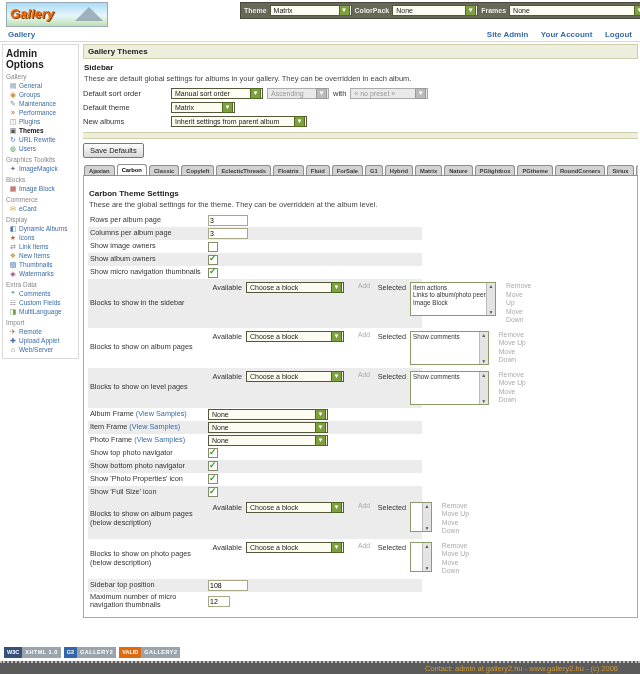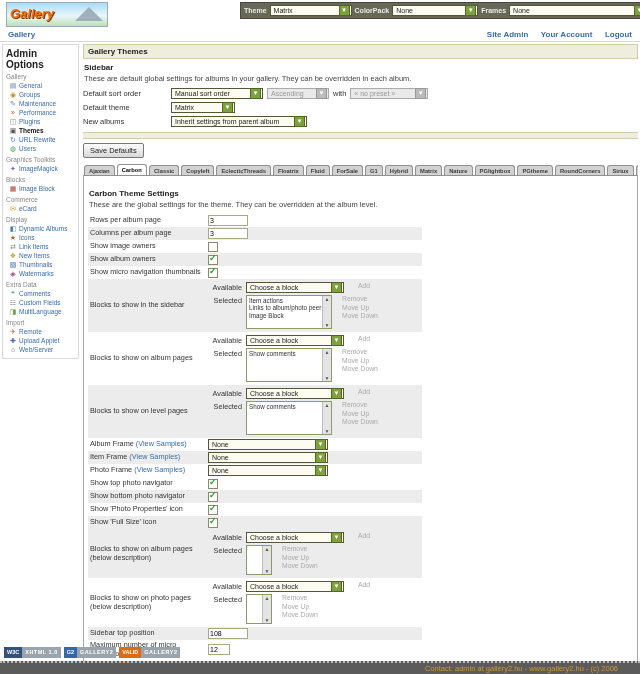--- a/index.html
+++ b/index.html
@@ -59,21 +59,21 @@
   
   .trow{display:flex;align-items:center;min-height:11px;font-size:7.3px;width:334px;padding:1px 0}
   .trow.alt,.blockrow.alt{background:#ececec}
   .tl{width:118px;flex:0 0 auto;padding-left:2px;line-height:8.5px}
   .tinput{border:1px solid #a8a884;height:9px;font-size:7px;padding:0 1px;background:#fff;
           font-family:"Liberation Sans",sans-serif;box-sizing:content-box}
   .num{width:36px}
   .cb{width:8px;height:8px;border:1px solid #8a8a6a;background:#fff;display:inline-block;position:relative}
   .cb.checked::after{content:"✓";color:#2a9d2a;font-weight:bold;font-size:9px;position:absolute;top:-2.5px;left:0}
   .blockrow{display:flex;align-items:center;width:334px;padding:3px 0;font-size:7.3px}
-  .bctrl{display:flex;flex-direction:column;gap:2px}
+  .bctrl{display:flex;flex-direction:row;gap:2px}
   .avrow,.selrow{display:flex;align-items:flex-start;gap:4px}
   .avlbl{width:34px;text-align:right;color:#333;flex:0 0 auto;padding-top:1px}
   .ghost{color:#aaa;font-size:6.8px}
   .listbox{width:86px;height:34px;border:1px solid #8a9a6a;background:#fff;display:flex;box-sizing:border-box}
   .listbox.short{height:30px;width:26px}
   .lbitems{flex:1;font-size:6.3px;padding:1px 0 0 2px;line-height:7.4px;overflow:hidden;white-space:nowrap}
   .lbscroll{width:8px;background:#e4e4e4;border-left:1px solid #bbb;display:flex;flex-direction:column;
             justify-content:space-between;font-size:5px;color:#555;text-align:center;line-height:6px}
   .movers{margin-left:6px;line-height:8.5px;color:#aaa;font-size:6.8px}
   .framelink{font-size:7.3px}

